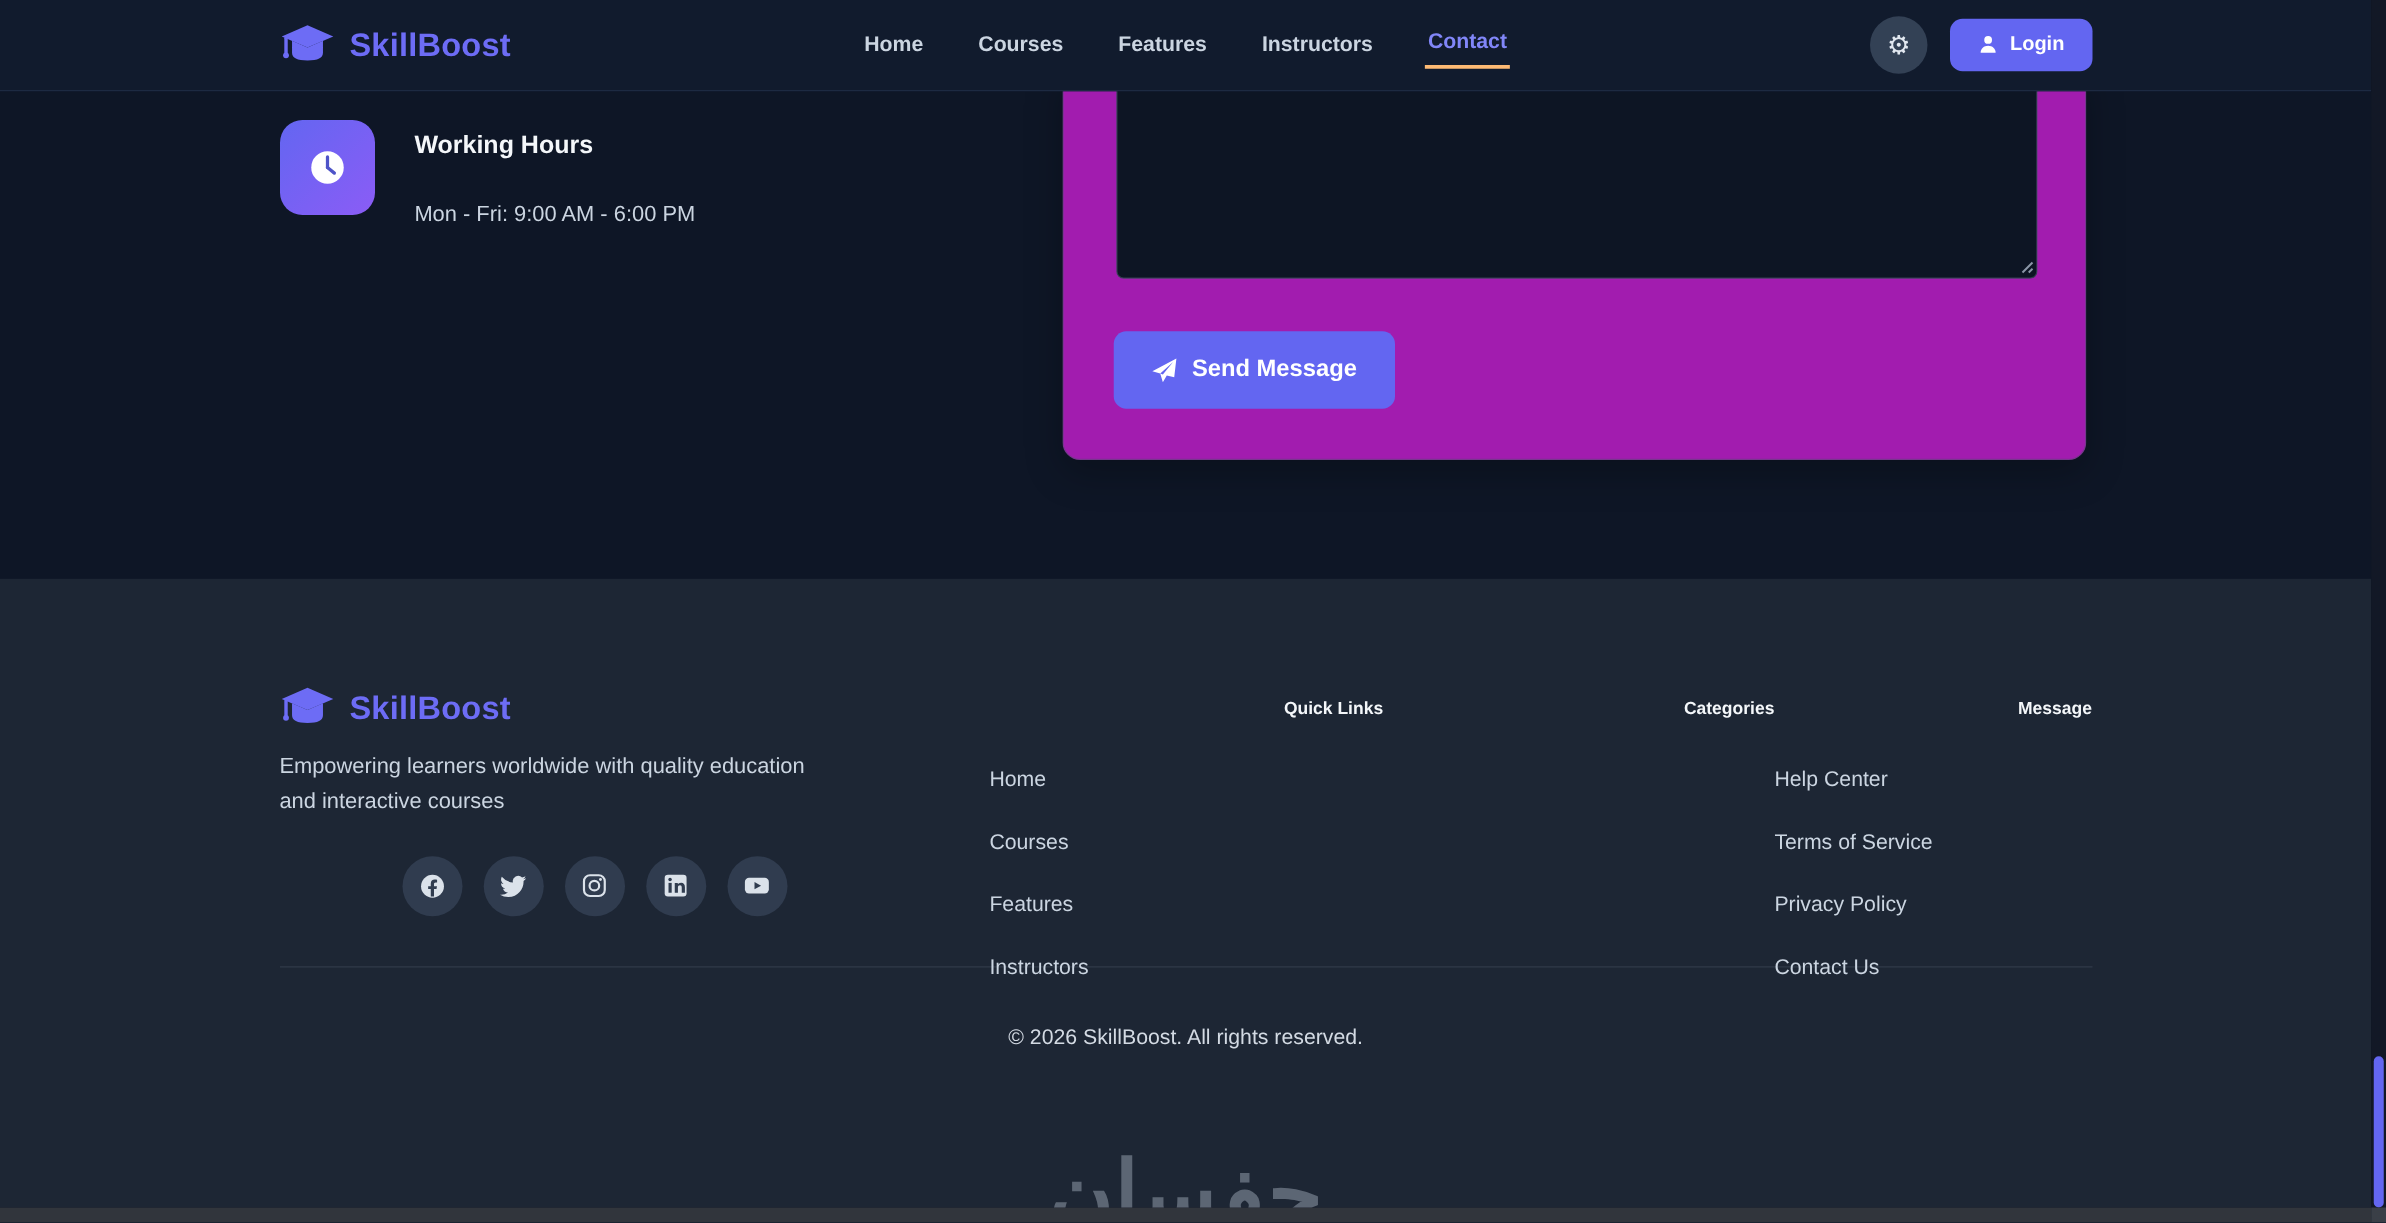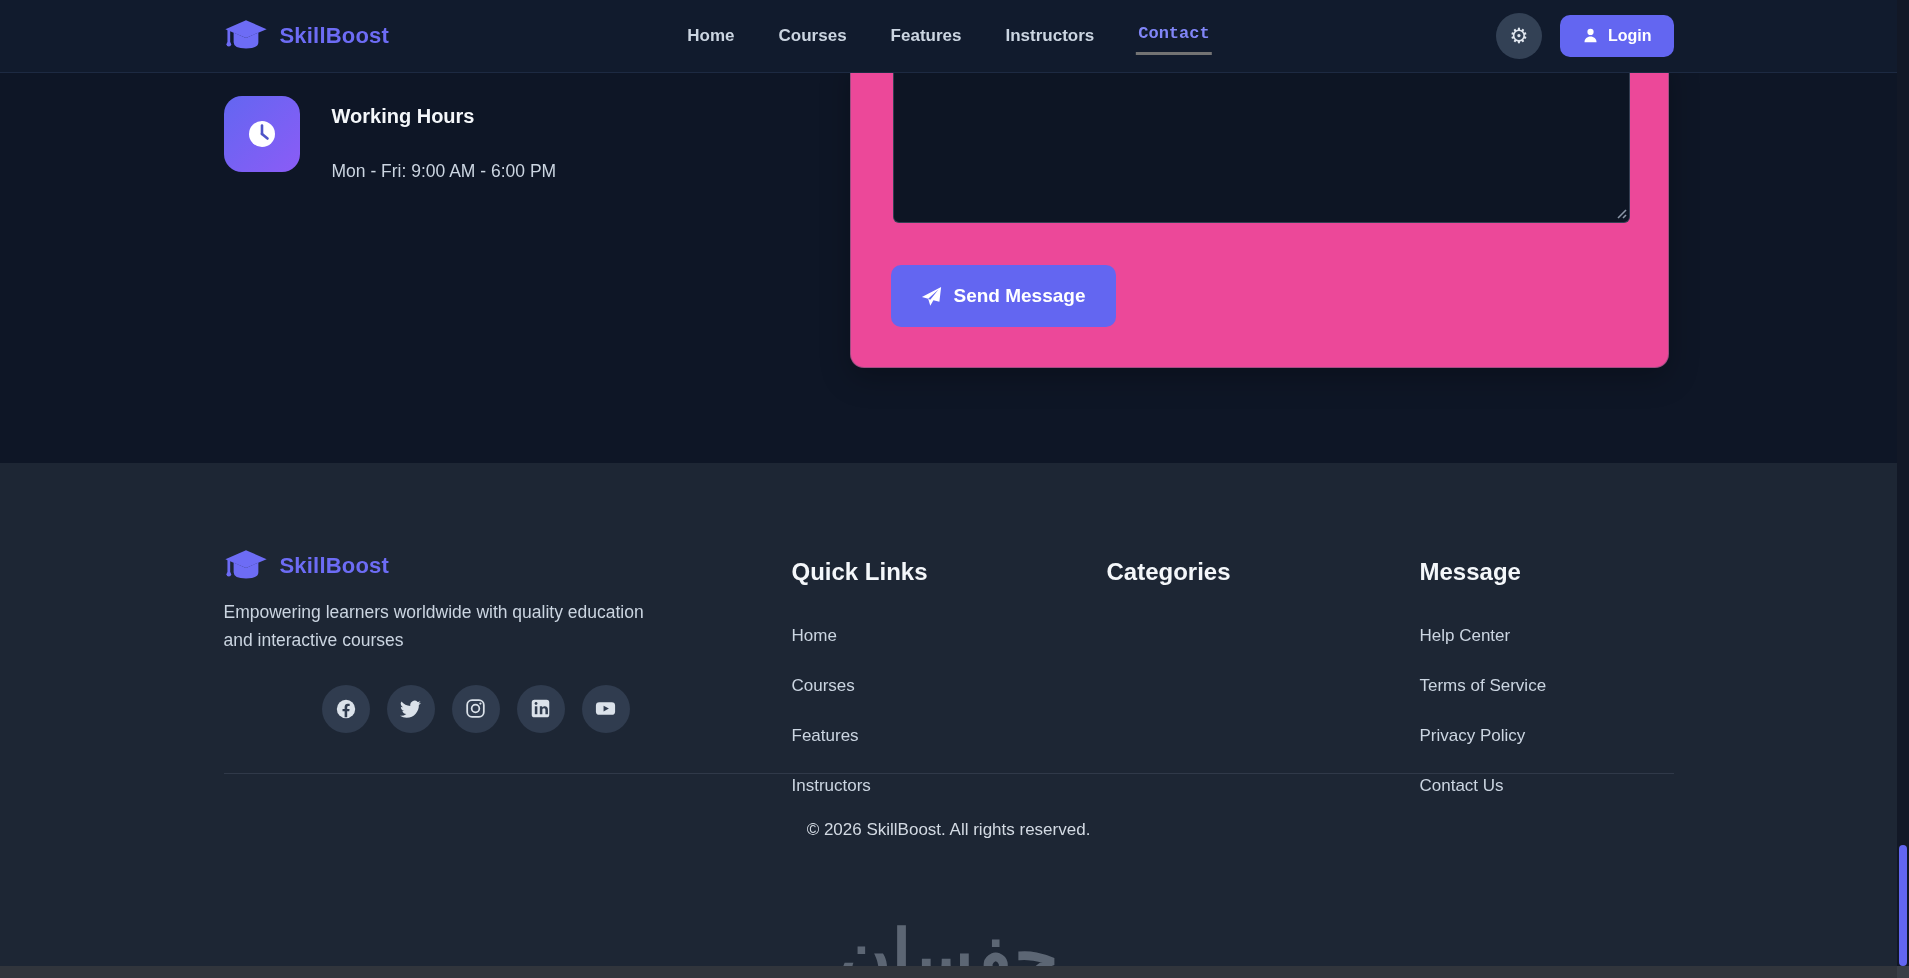--- a/index.html
+++ b/index.html
@@ -13,24 +13,24 @@
   .page { position:absolute; left:0; top:0; width:1897px; height:966px; overflow:hidden; }
   .container { width:1450px; margin:0 auto; position:relative; }
 
   
   .navbar {
     position:absolute; left:0; top:0; width:100%; height:73px;
     background:#111b2d; border-bottom:1px solid #1d2a42; z-index:30;
   }
   .navbar .container { height:100%; display:flex; align-items:center; justify-content:space-between; }
   .brand { display:flex; align-items:center; gap:12px; cursor:pointer; }
-  .brand-name { font-size:22px; font-weight:bold; color:#6d6cf5; letter-spacing:.2px; }
+  .brand-name { font-size:26px; font-weight:bold; color:#6d6cf5; letter-spacing:.2px; }
   .nav-links { display:flex; align-items:center; gap:40px; position:absolute; left:50%; transform:translateX(-50%); }
   .nav-link { font-size:17px; font-weight:600; color:#cbd5e1; text-decoration:none; padding:6px 2px; cursor:pointer; }
-  .nav-link.active { color:#8186f8; border-bottom:3px solid #737373; padding-bottom:9px;font-family:Liberation Mono, monospace; }
+  .nav-link.active { color:#8186f8; border-bottom:3px solid #fdba74; padding-bottom:9px; }
   .nav-right { display:flex; align-items:center; gap:18px; }
   .icon-circle-btn {
     width:46px; height:46px; border-radius:50%; background:#334155; border:none;
     color:#e2e8f0; font-size:21px; display:flex; align-items:center; justify-content:center; cursor:pointer;
     font-family:"DejaVu Sans", sans-serif;
   }
   .login-btn {
     display:flex; align-items:flex-start; gap:9px; background:#6366f1; color:#fff;
     border:none; border-radius:10px; padding:12px 22px; font-size:16px; font-weight:bold;
     font-family:"Liberation Sans", sans-serif; cursor:pointer;
@@ -43,21 +43,21 @@
   .info-icon {
     width:76px; height:76px; border-radius:18px; flex:0 0 auto;
     background:linear-gradient(135deg,#6366f1,#8b5cf6);
     display:flex; align-items:center; justify-content:center;
   }
   .info-title { font-size:20px; font-weight:bold; color:#f4f7fa; margin-top:9px; }
   .info-text { font-size:17.5px; color:#cbd5e1; margin-top:33px; }
 
   .form-panel {
     position:absolute; left:626px; top:-20px; width:819px; height:315px;
-    background:#ec4899; border:1px solid rgba(71,85,105,.45); border-radius:14px;
+    background:#a21caf; border:1px solid rgba(71,85,105,.45); border-radius:14px;
     box-shadow:0 10px 30px rgba(0,0,0,.25);
   }
   .message-area {
     position:absolute; left:42px; top:10px; width:737px; height:159px;
     background:#0d1524; border:1px solid rgba(100,116,139,.45); border-radius:6px;
     resize:none; outline:none; color:#e2e8f0; font-family:"Liberation Sans",sans-serif; font-size:16px; padding:12px 14px;
   }
   .resize-grip { position:absolute; left:763px; top:152px; pointer-events:none; }
   .send-btn {
     position:absolute; left:40px; top:211px; height:62px; padding:0 30px;
@@ -68,21 +68,21 @@
 
   
   .footer { position:absolute; left:0; top:463px; width:100%; height:503px; background:#1d2634; }
   .footer-grid { display:grid; grid-template-columns:568px 315px 313px 1fr; padding-top:85px; height:310px; }
   .f-tagline { margin-top:14px; max-width:445px; font-size:17.5px; line-height:1.62; color:#cbd5e1; }
   .social-row { margin-top:30px; margin-left:98px; display:flex; gap:17px; }
   .social-btn {
     width:48px; height:48px; border-radius:50%; background:#303c4f; border:none;
     display:flex; align-items:center; justify-content:center; cursor:pointer;
   }
-  .col-title { margin-top:10px; font-size:24px; font-weight:bold; color:#f4f7fa; }
+  .col-title { margin-top:10px; font-size:14px; font-weight:bold; color:#f4f7fa;text-align:right; }
   .col-links { list-style:none; margin-top:40px; }
   .col-links li { margin-bottom:30px; }
   .f-link { font-size:17px; color:#cbd5e1; text-decoration:none; cursor:pointer; }
   .f-divider { border-top:1px solid rgba(148,163,184,.16); width:100%; }
   .copyright-wrap { position:relative; text-align:center; margin-top:46px; z-index:2; }
   .copyright { font-size:17px; color:#d3dae3; position:relative; z-index:2; }
   .watermark {
     position:absolute; left:50%; transform:translateX(-50%); top:457px;
     font-size:72px; font-weight:bold; color:rgba(156,165,180,.5); z-index:1;
     white-space:nowrap; line-height:1;

